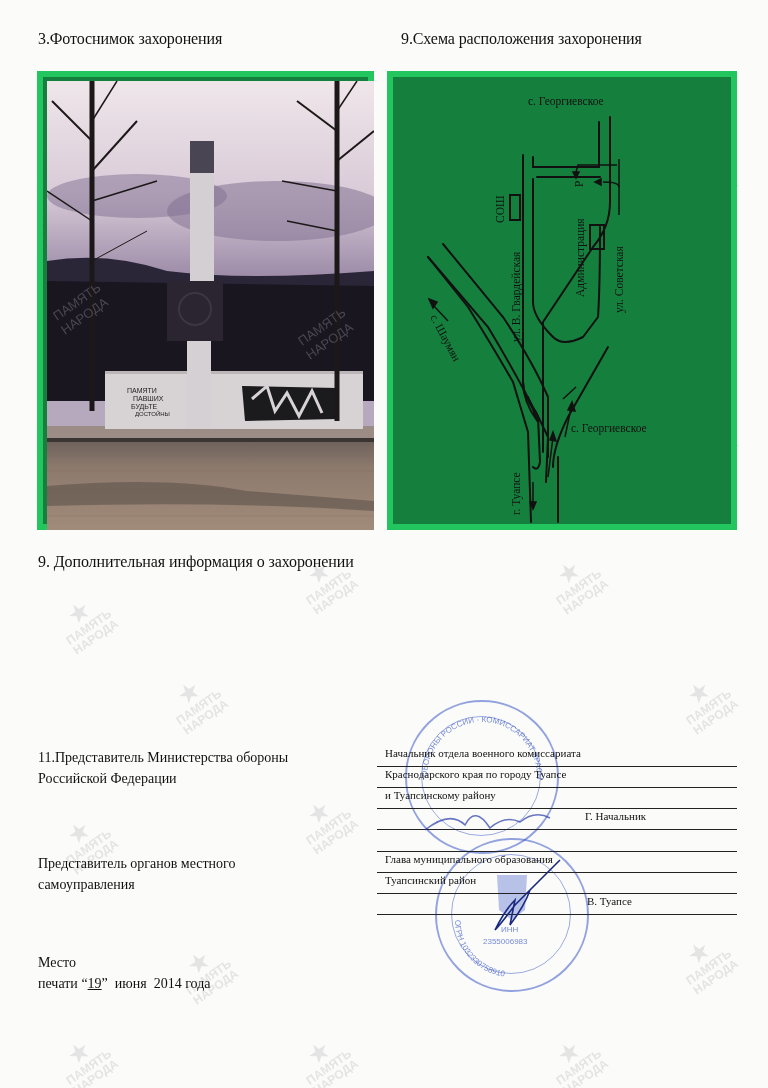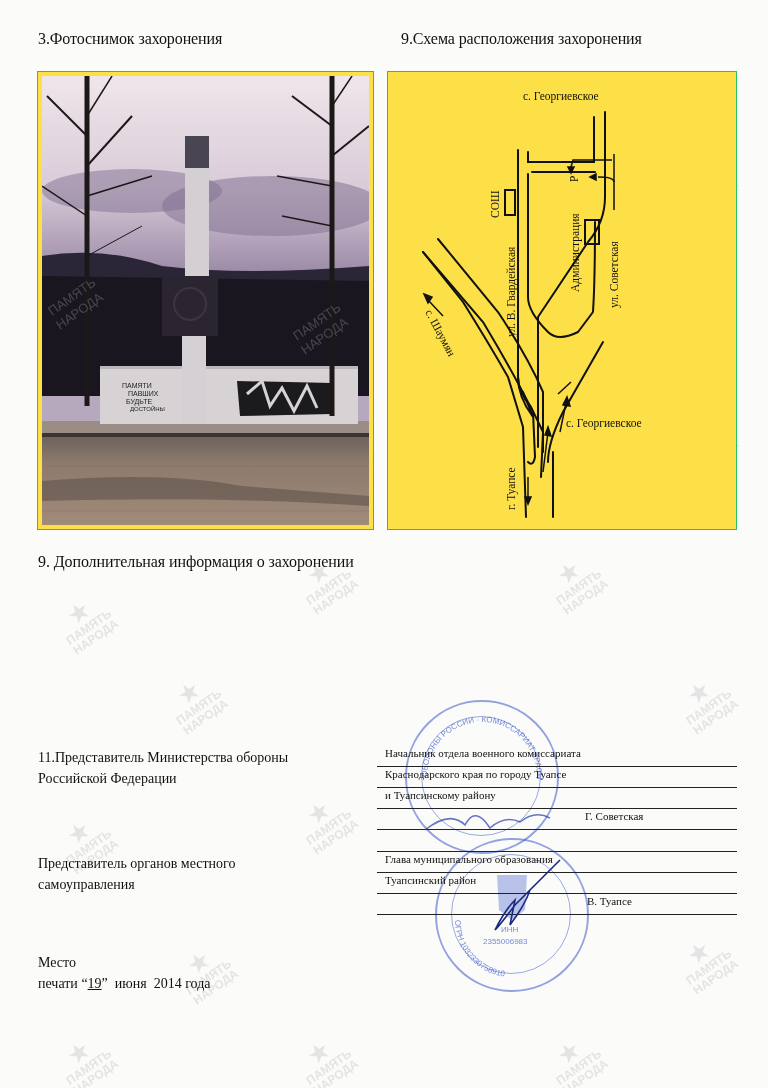--- a/index.html
+++ b/index.html
@@ -4,21 +4,21 @@
 <style>
   html, body { margin: 0; padding: 0; }
   body {
     width: 768px; height: 1088px; position: relative; overflow: hidden;
     background: #fbfbfa;
     font-family: "Liberation Serif", "DejaVu Serif", serif;
     color: #111;
   }
   .abs { position: absolute; }
   .heading { font-size: 16px; white-space: nowrap; letter-spacing: -0.1px; }
-  .frame { border: 1px solid #22c55e; background: #fde047; box-sizing: border-box; }
+  .frame { border: 6px solid #22c55e; background: #15803d; box-sizing: border-box; }
   .wm { position: absolute; color: #e4e4e4; font-family: "Liberation Sans", sans-serif; font-weight: bold;
         font-size: 12px; line-height: 12px; transform: rotate(-35deg); text-align: center; pointer-events: none; }
   .wm .star { font-size: 22px; display: block; line-height: 22px; }
   .sig-line { position: absolute; height: 1px; background: #222; left: 377px; width: 360px; }
   .sig-text { position: absolute; font-size: 11px; white-space: nowrap; }
   .left-text { position: absolute; font-size: 14px; white-space: nowrap; line-height: 21px; }
   .map-label { font-family: "Liberation Serif", serif; font-size: 11.5px; fill: #111; }
   .stamp { position: absolute; border-radius: 50%; border: 2px solid rgba(60,90,200,0.55); pointer-events: none; }
   .stamp-inner { position: absolute; border-radius: 50%; border: 1.5px solid rgba(60,90,200,0.5); }
 </style>
@@ -206,21 +206,21 @@
 
 <div class="left-text" style="left:38px;top:747px;">11.Представитель Министерства обороны</div>
 <div class="left-text" style="left:38px;top:768px;">Российской Федерации</div>
 
 <div class="sig-text" style="left:385px;top:747px;">Начальник отдела военного комиссариата</div>
 <div class="sig-line" style="top:766px;"></div>
 <div class="sig-text" style="left:385px;top:768px;">Краснодарского края по городу Туапсе</div>
 <div class="sig-line" style="top:787px;"></div>
 <div class="sig-text" style="left:385px;top:789px;">и Туапсинскому району</div>
 <div class="sig-line" style="top:808px;"></div>
-<div class="sig-text" style="left:585px;top:810px;">Г. Советская</div>
+<div class="sig-text" style="left:585px;top:810px;">Г. Начальник</div>
 <div class="sig-line" style="top:829px;"></div>
 <svg class="abs" style="left:420px;top:800px;" width="140" height="40">
   <path d="M5 30 Q30 10 45 25 Q55 5 70 28 Q85 15 100 22 Q115 10 130 18" stroke="rgba(40,60,170,0.7)" stroke-width="1.6" fill="none"></path>
 </svg>
 
 <div class="sig-line" style="top:851px;"></div>
 <div class="left-text" style="left:38px;top:853px;">Представитель органов местного</div>
 <div class="left-text" style="left:38px;top:874px;">самоуправления</div>
 
 <div class="sig-text" style="left:385px;top:853px;">Глава муниципального образования</div>

